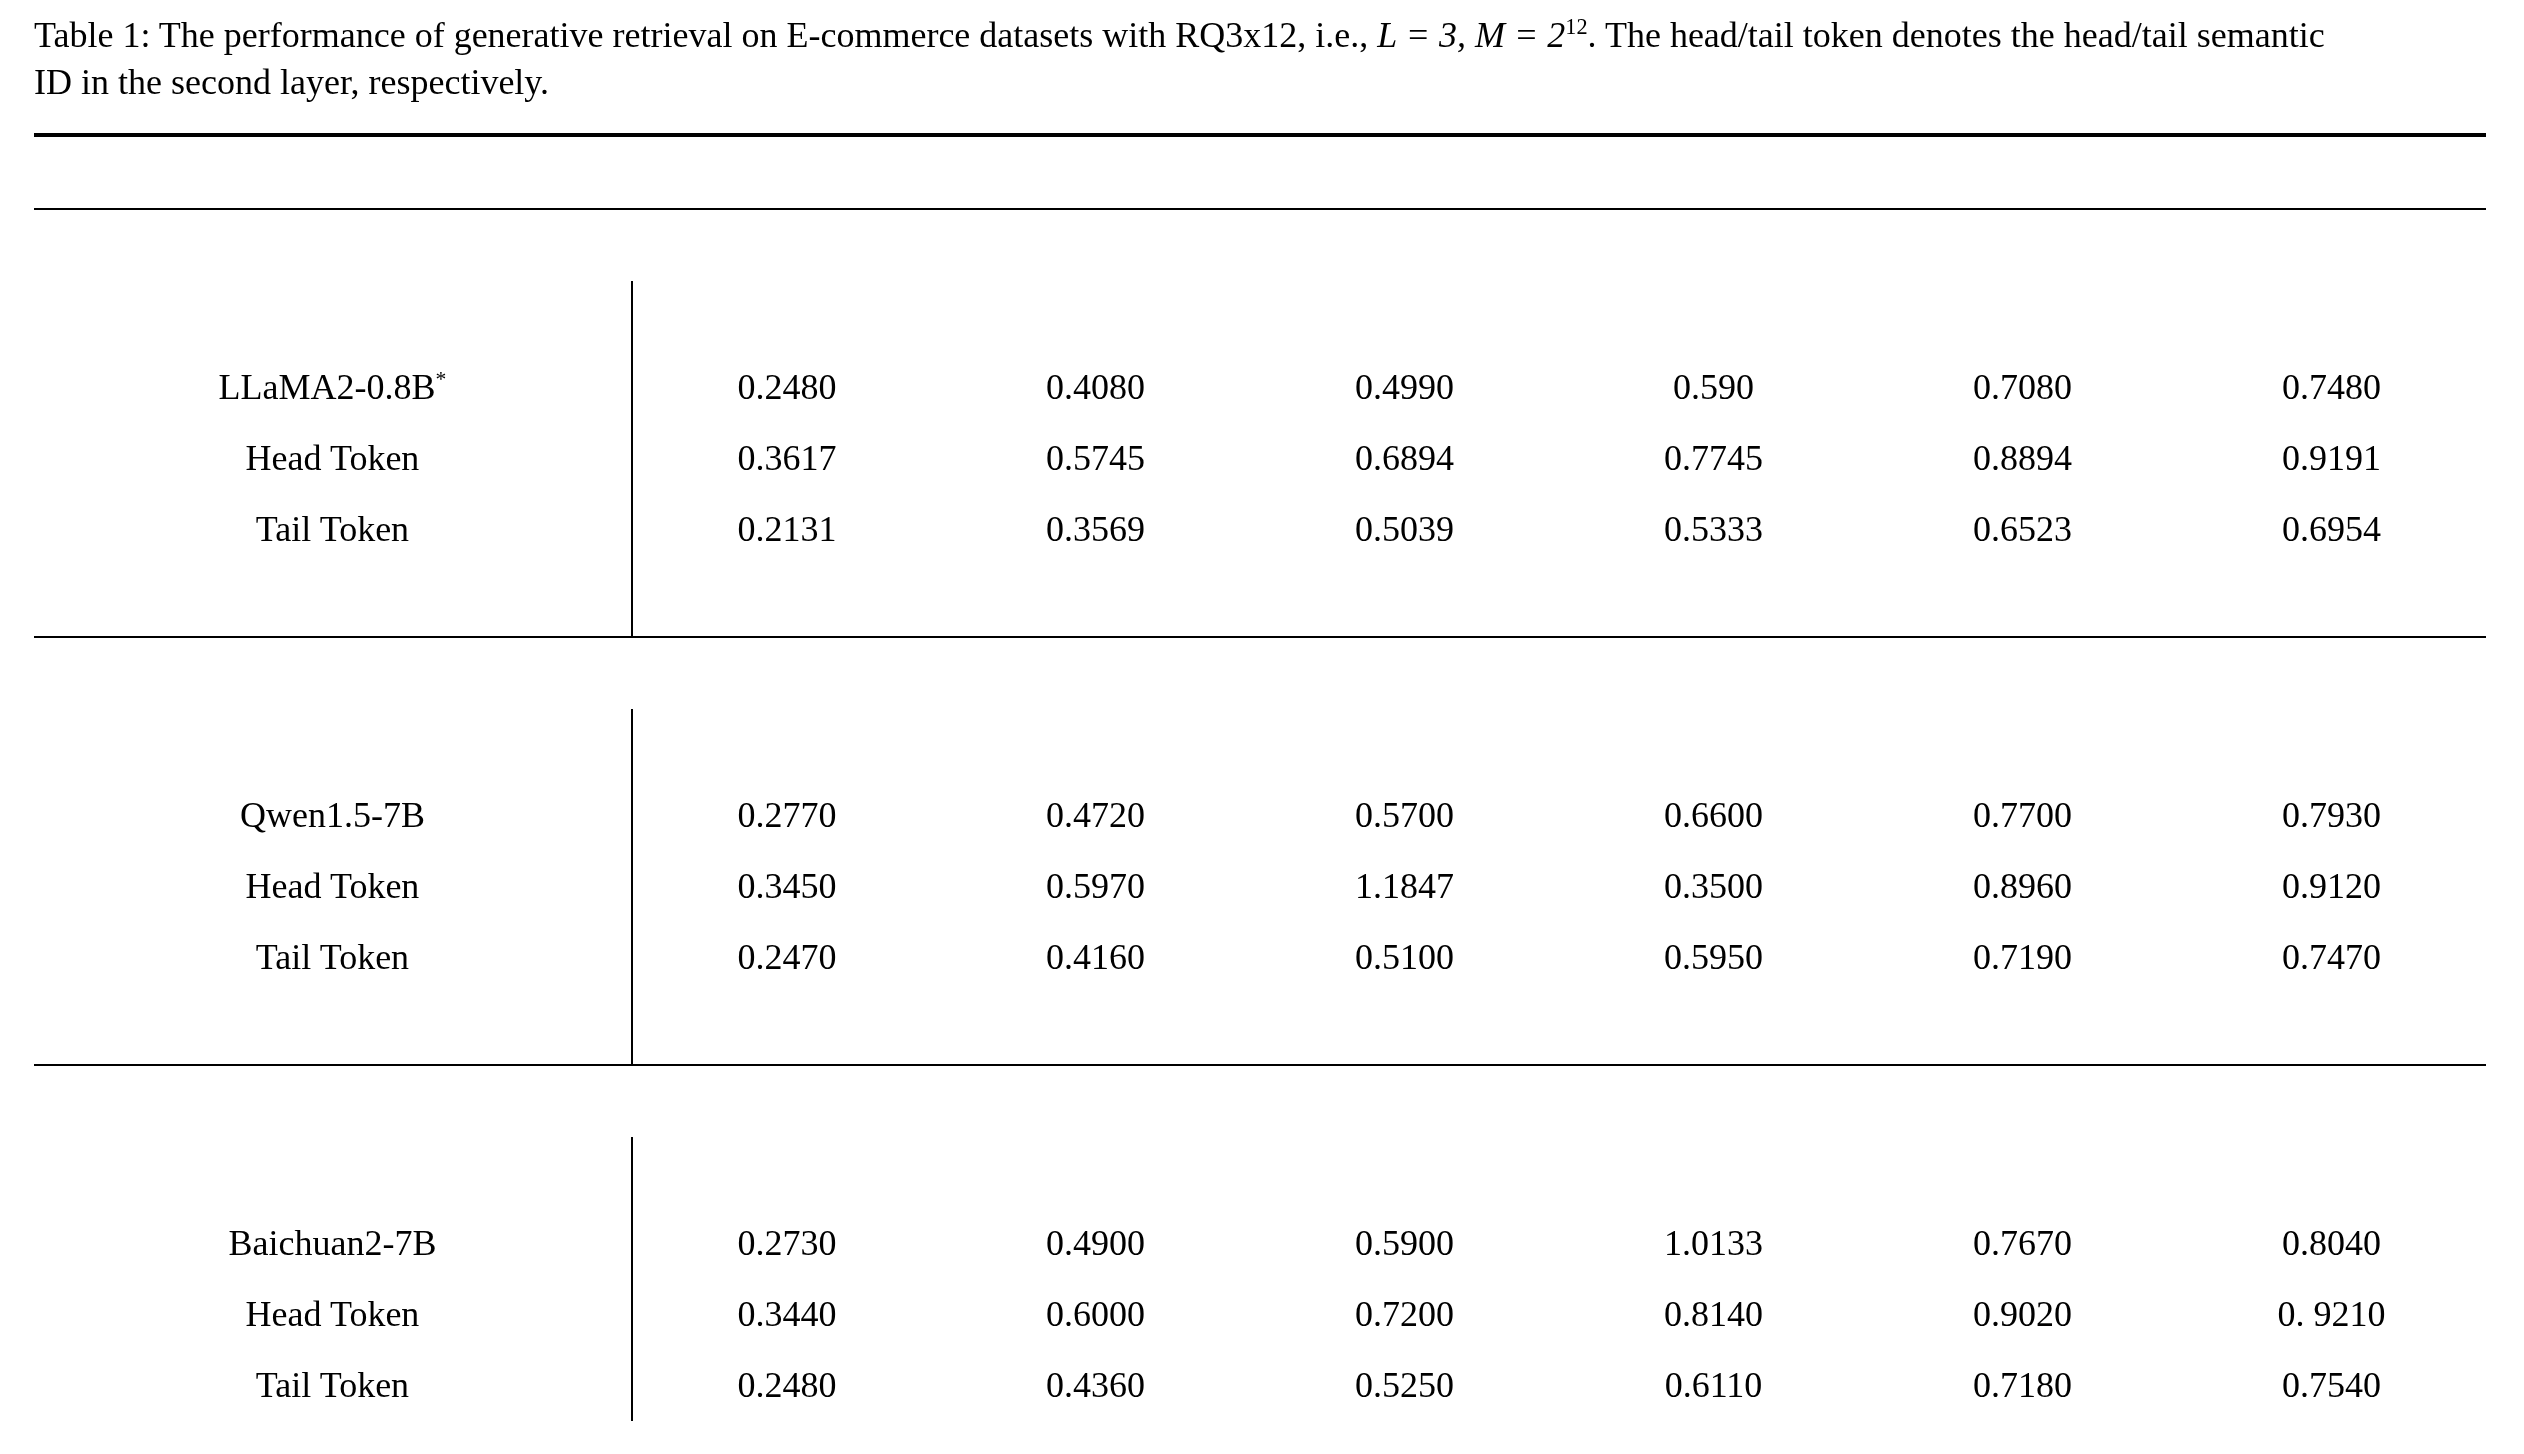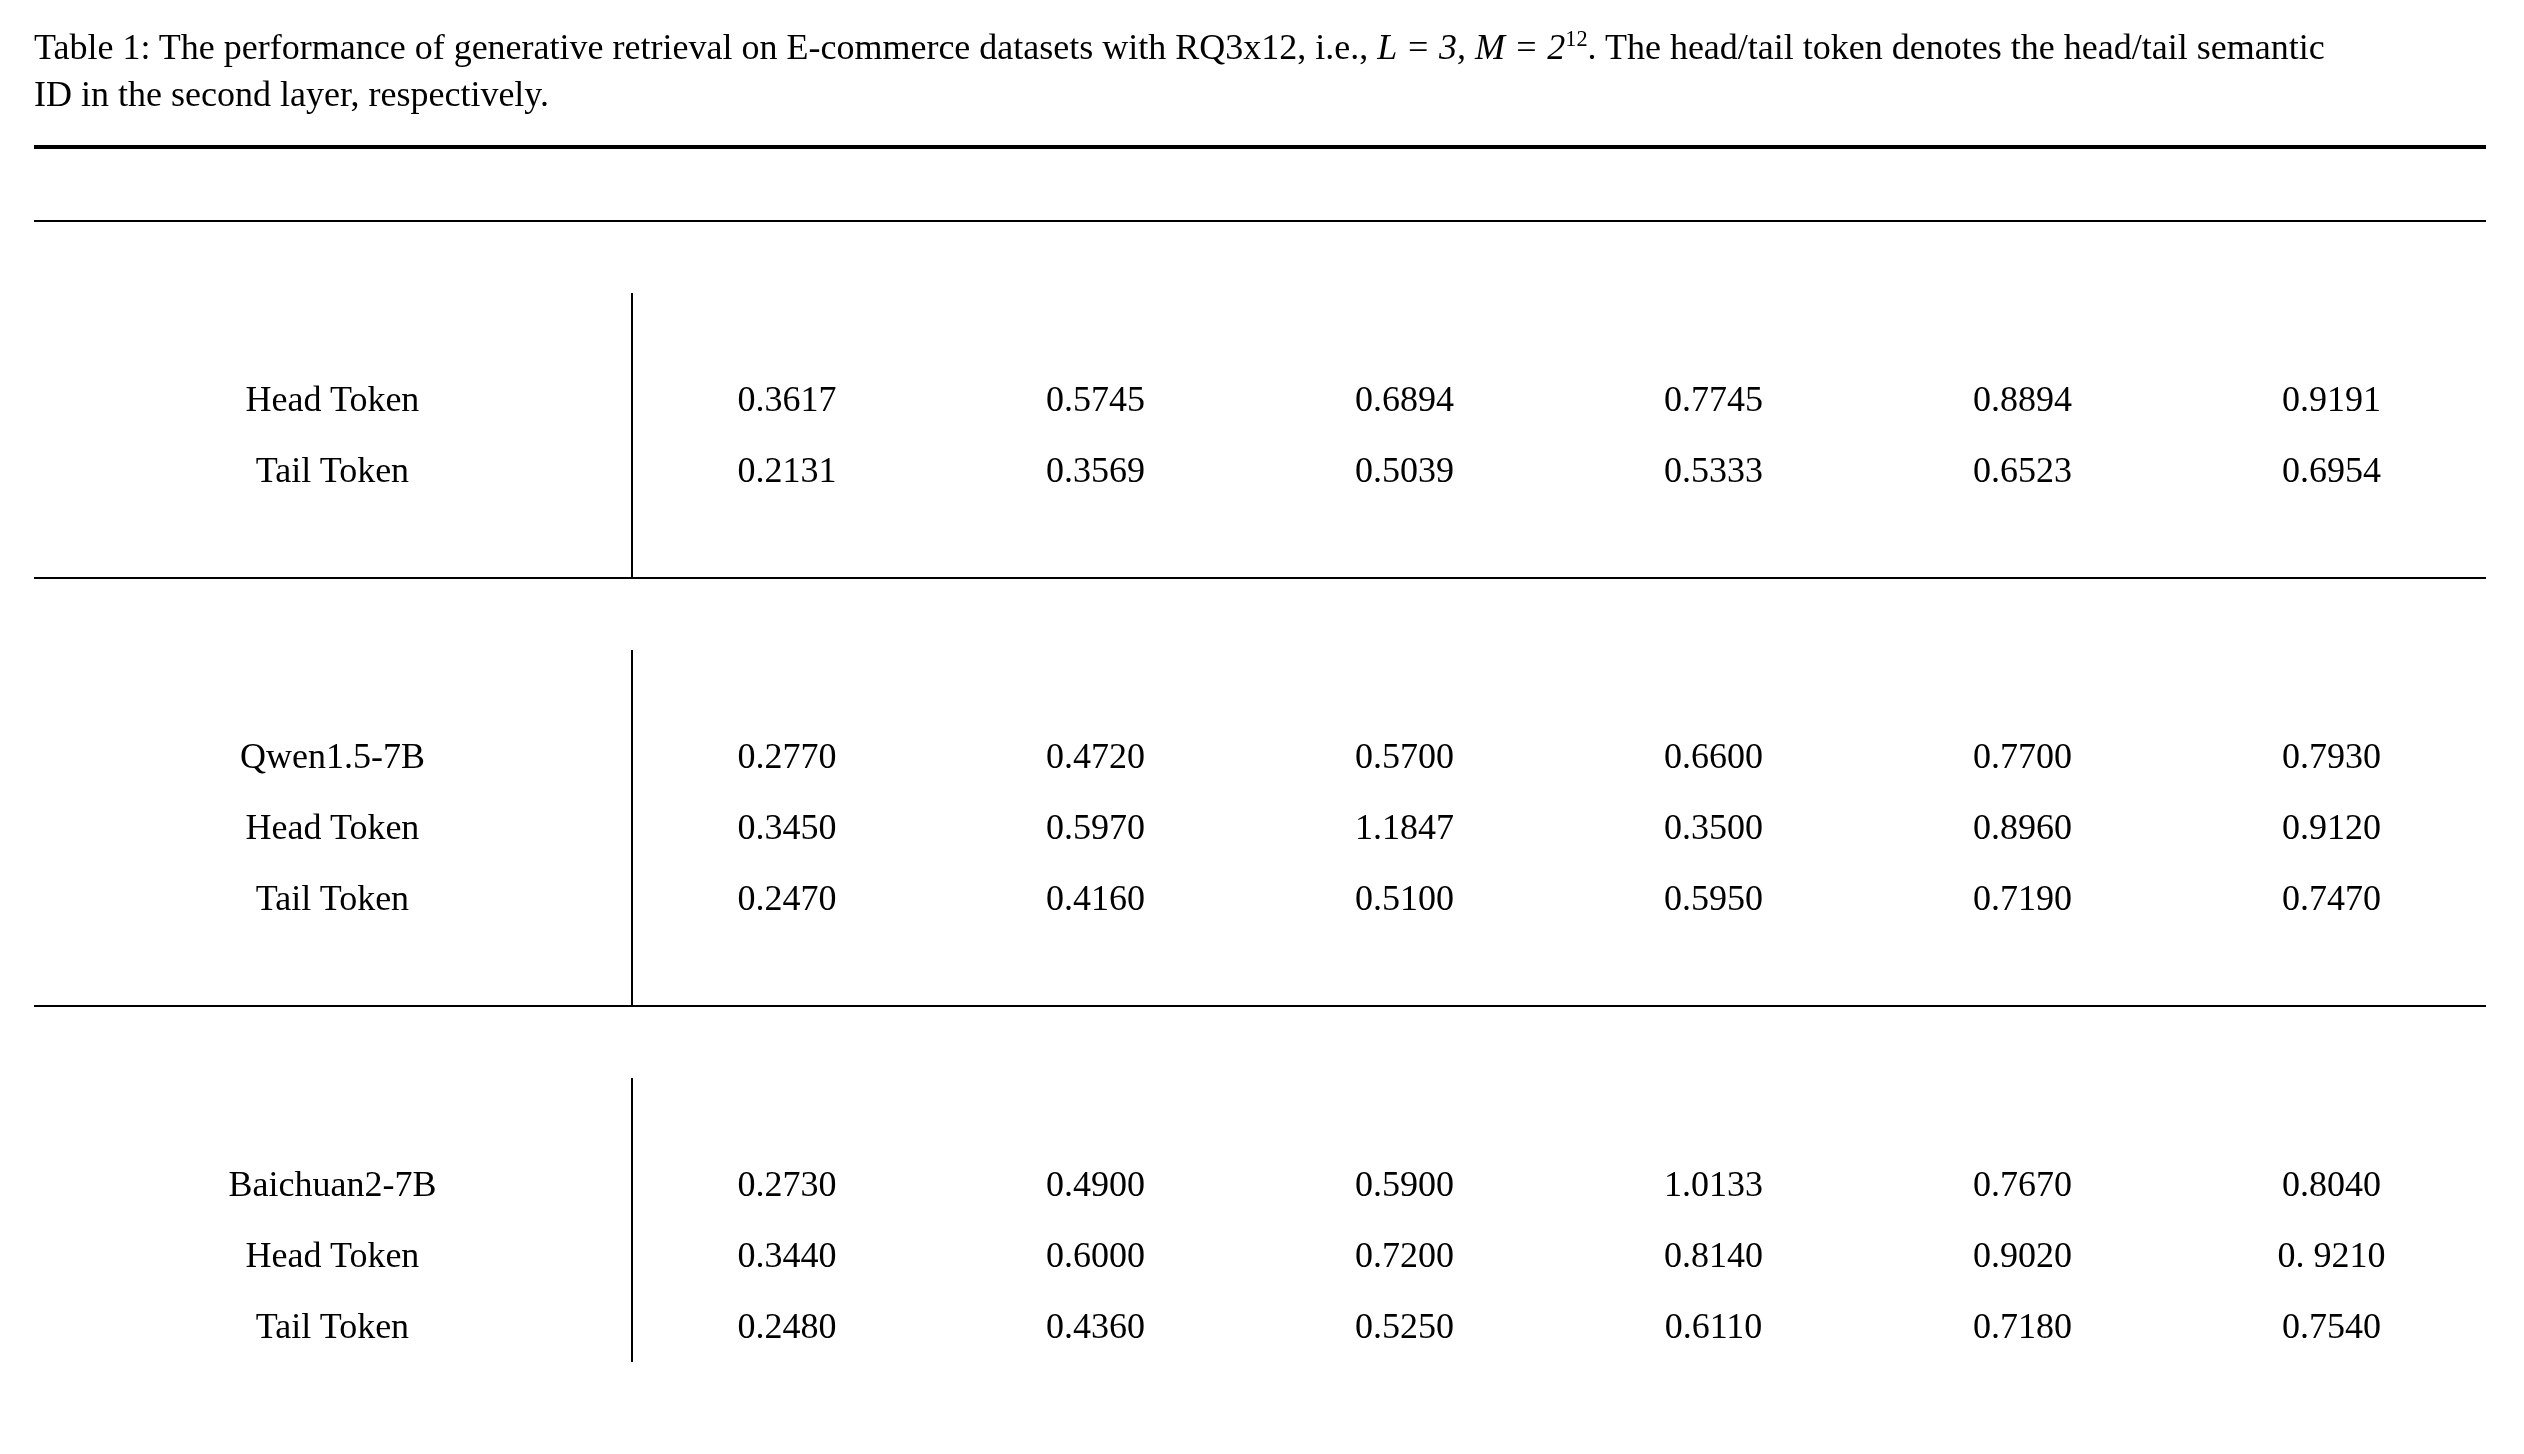--- a/index.html
+++ b/index.html
@@ -11,21 +11,21 @@
     width: 2525px;
     height: 1455px;
     font-family: "Liberation Serif", "DejaVu Serif", serif;
     color: #000000;
     -webkit-font-smoothing: antialiased;
   }
   .page {
     box-sizing: border-box;
     width: 2371px;
     height: 1455px;
-    padding: 24px 34px 0 34px;
+    padding: 12px 34px 0 34px;
   }
 
   
   .caption {
     font-size: 36px;
     line-height: 1.30;
     text-align: left;
     margin: 0 0 27px 0;
     max-width: 2439px;
   }
@@ -100,20 +100,29 @@
         <tr class="spacer-top">
           <td class="method"></td>
           <td></td>
           <td></td>
           <td></td>
           <td></td>
           <td></td>
           <td></td>
         </tr>
         <tr>
+          <td class="method">LLaMA2-0.8B<sup class="star">*</sup></td>
+          <td class="">0.2480</td>
+          <td class="">0.4080</td>
+          <td class="">0.4990</td>
+          <td class="">0.590</td>
+          <td class="">0.7080</td>
+          <td class="">0.7480</td>
+        </tr>
+        <tr>
           <td class="method italic">Head Token</td>
           <td class="">0.3617</td>
           <td class="">0.5745</td>
           <td class="">0.6894</td>
           <td class="">0.7745</td>
           <td class="">0.8894</td>
           <td class="">0.9191</td>
         </tr>
         <tr>
           <td class="method italic">Tail Token</td>

